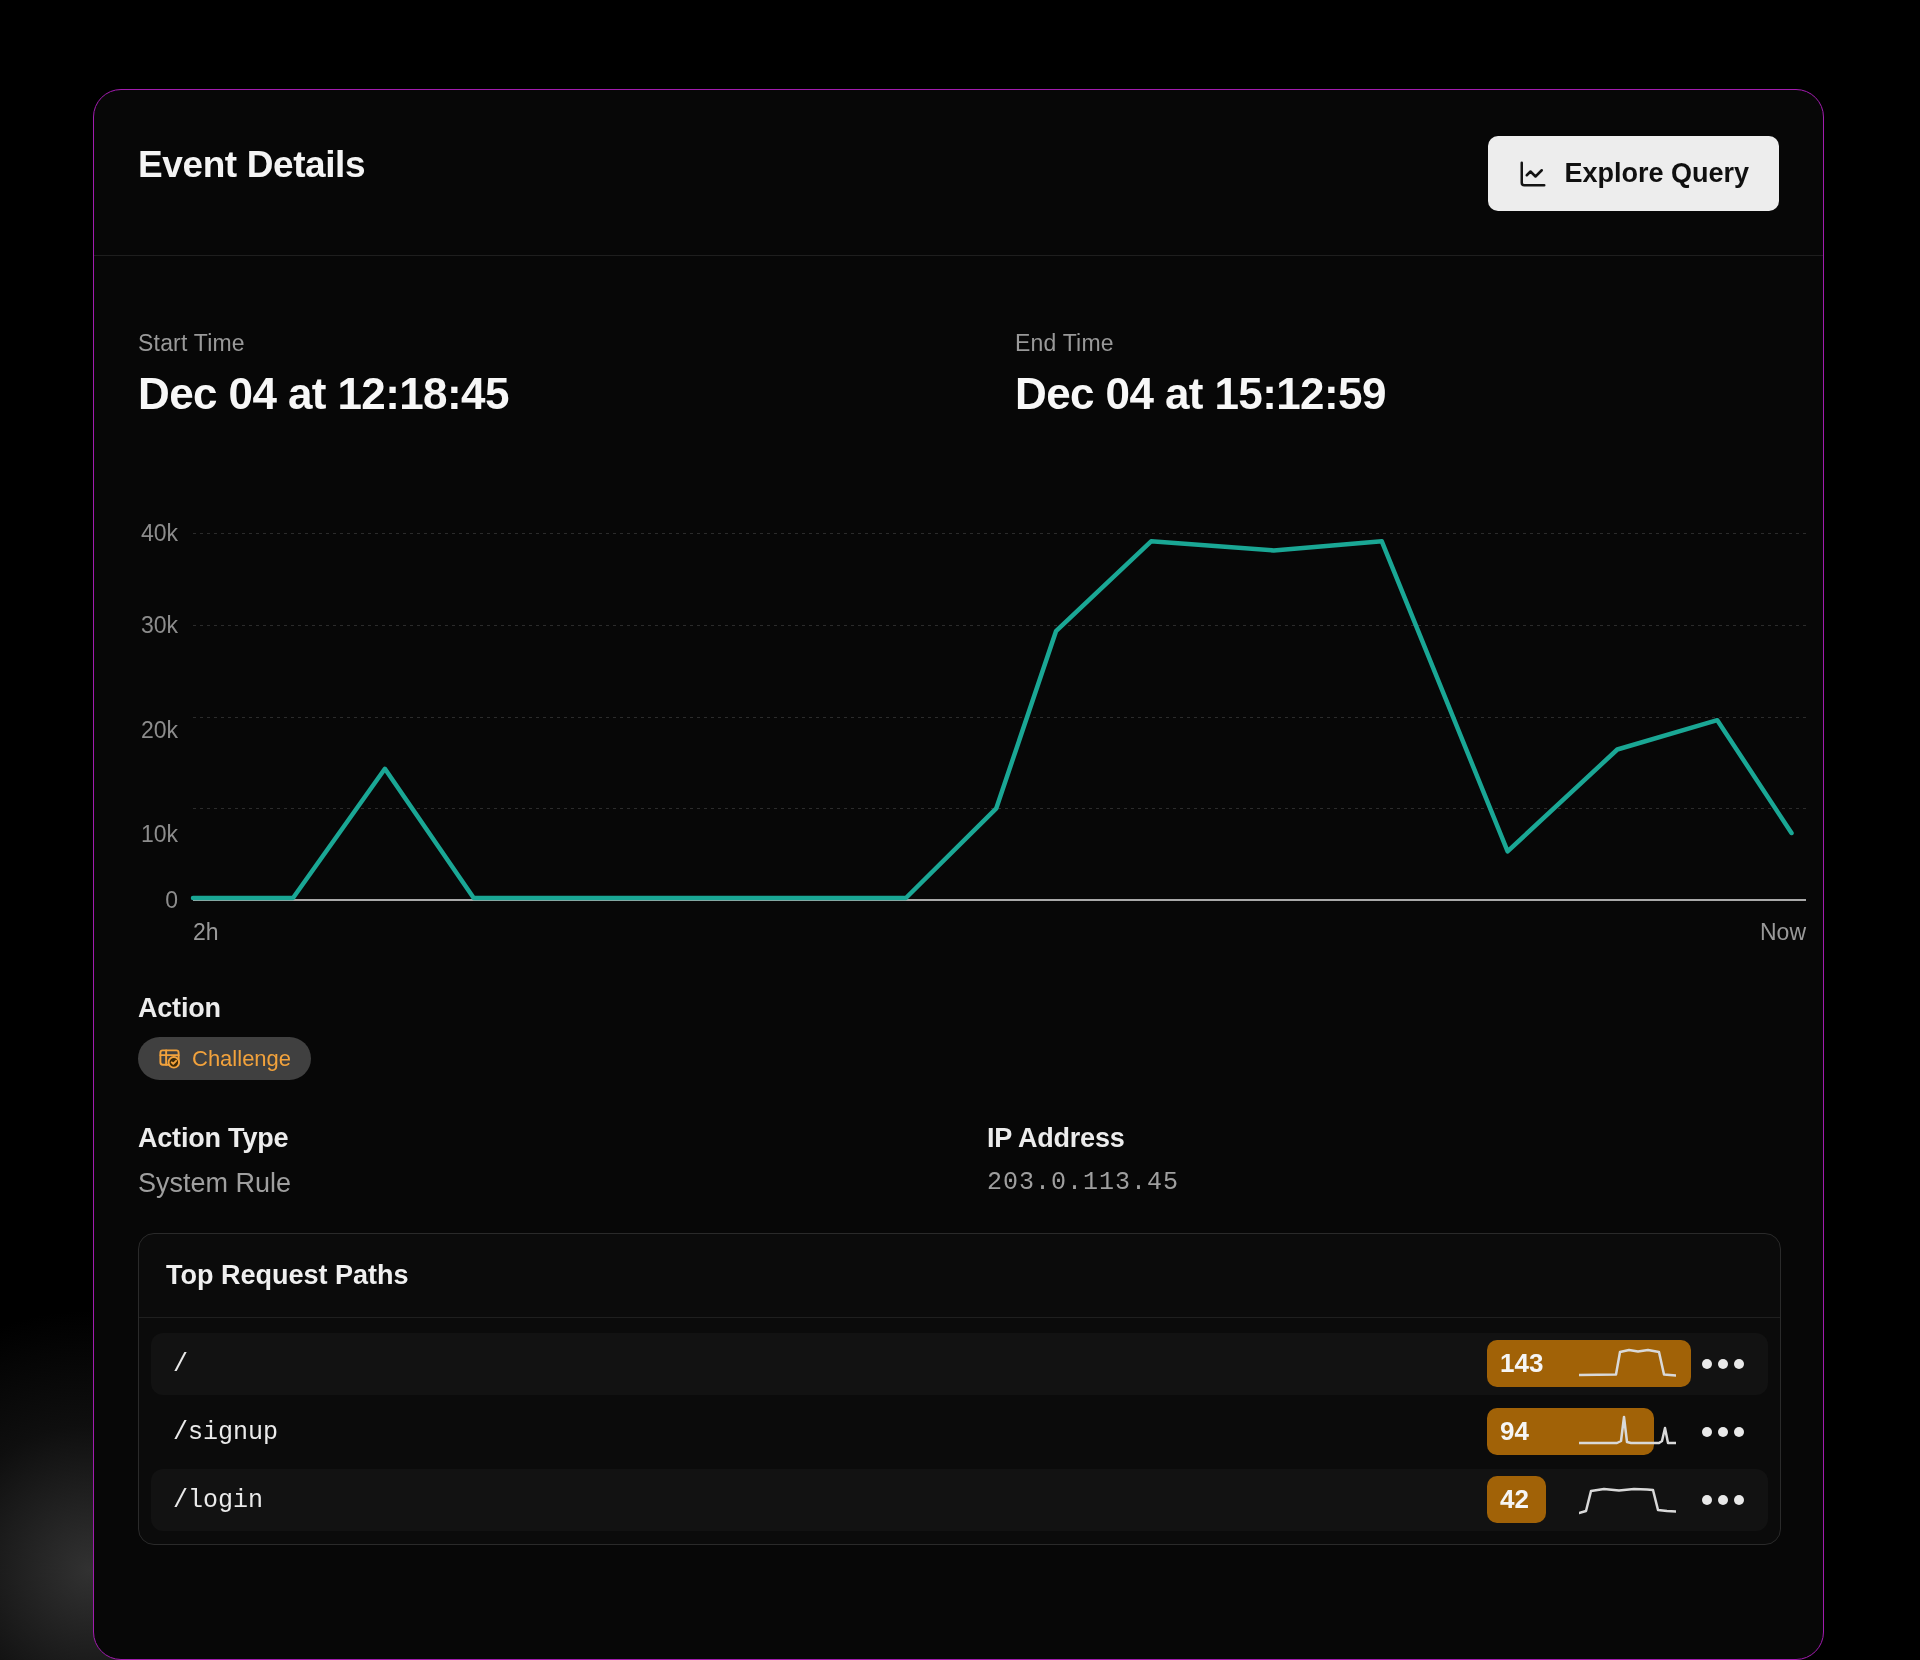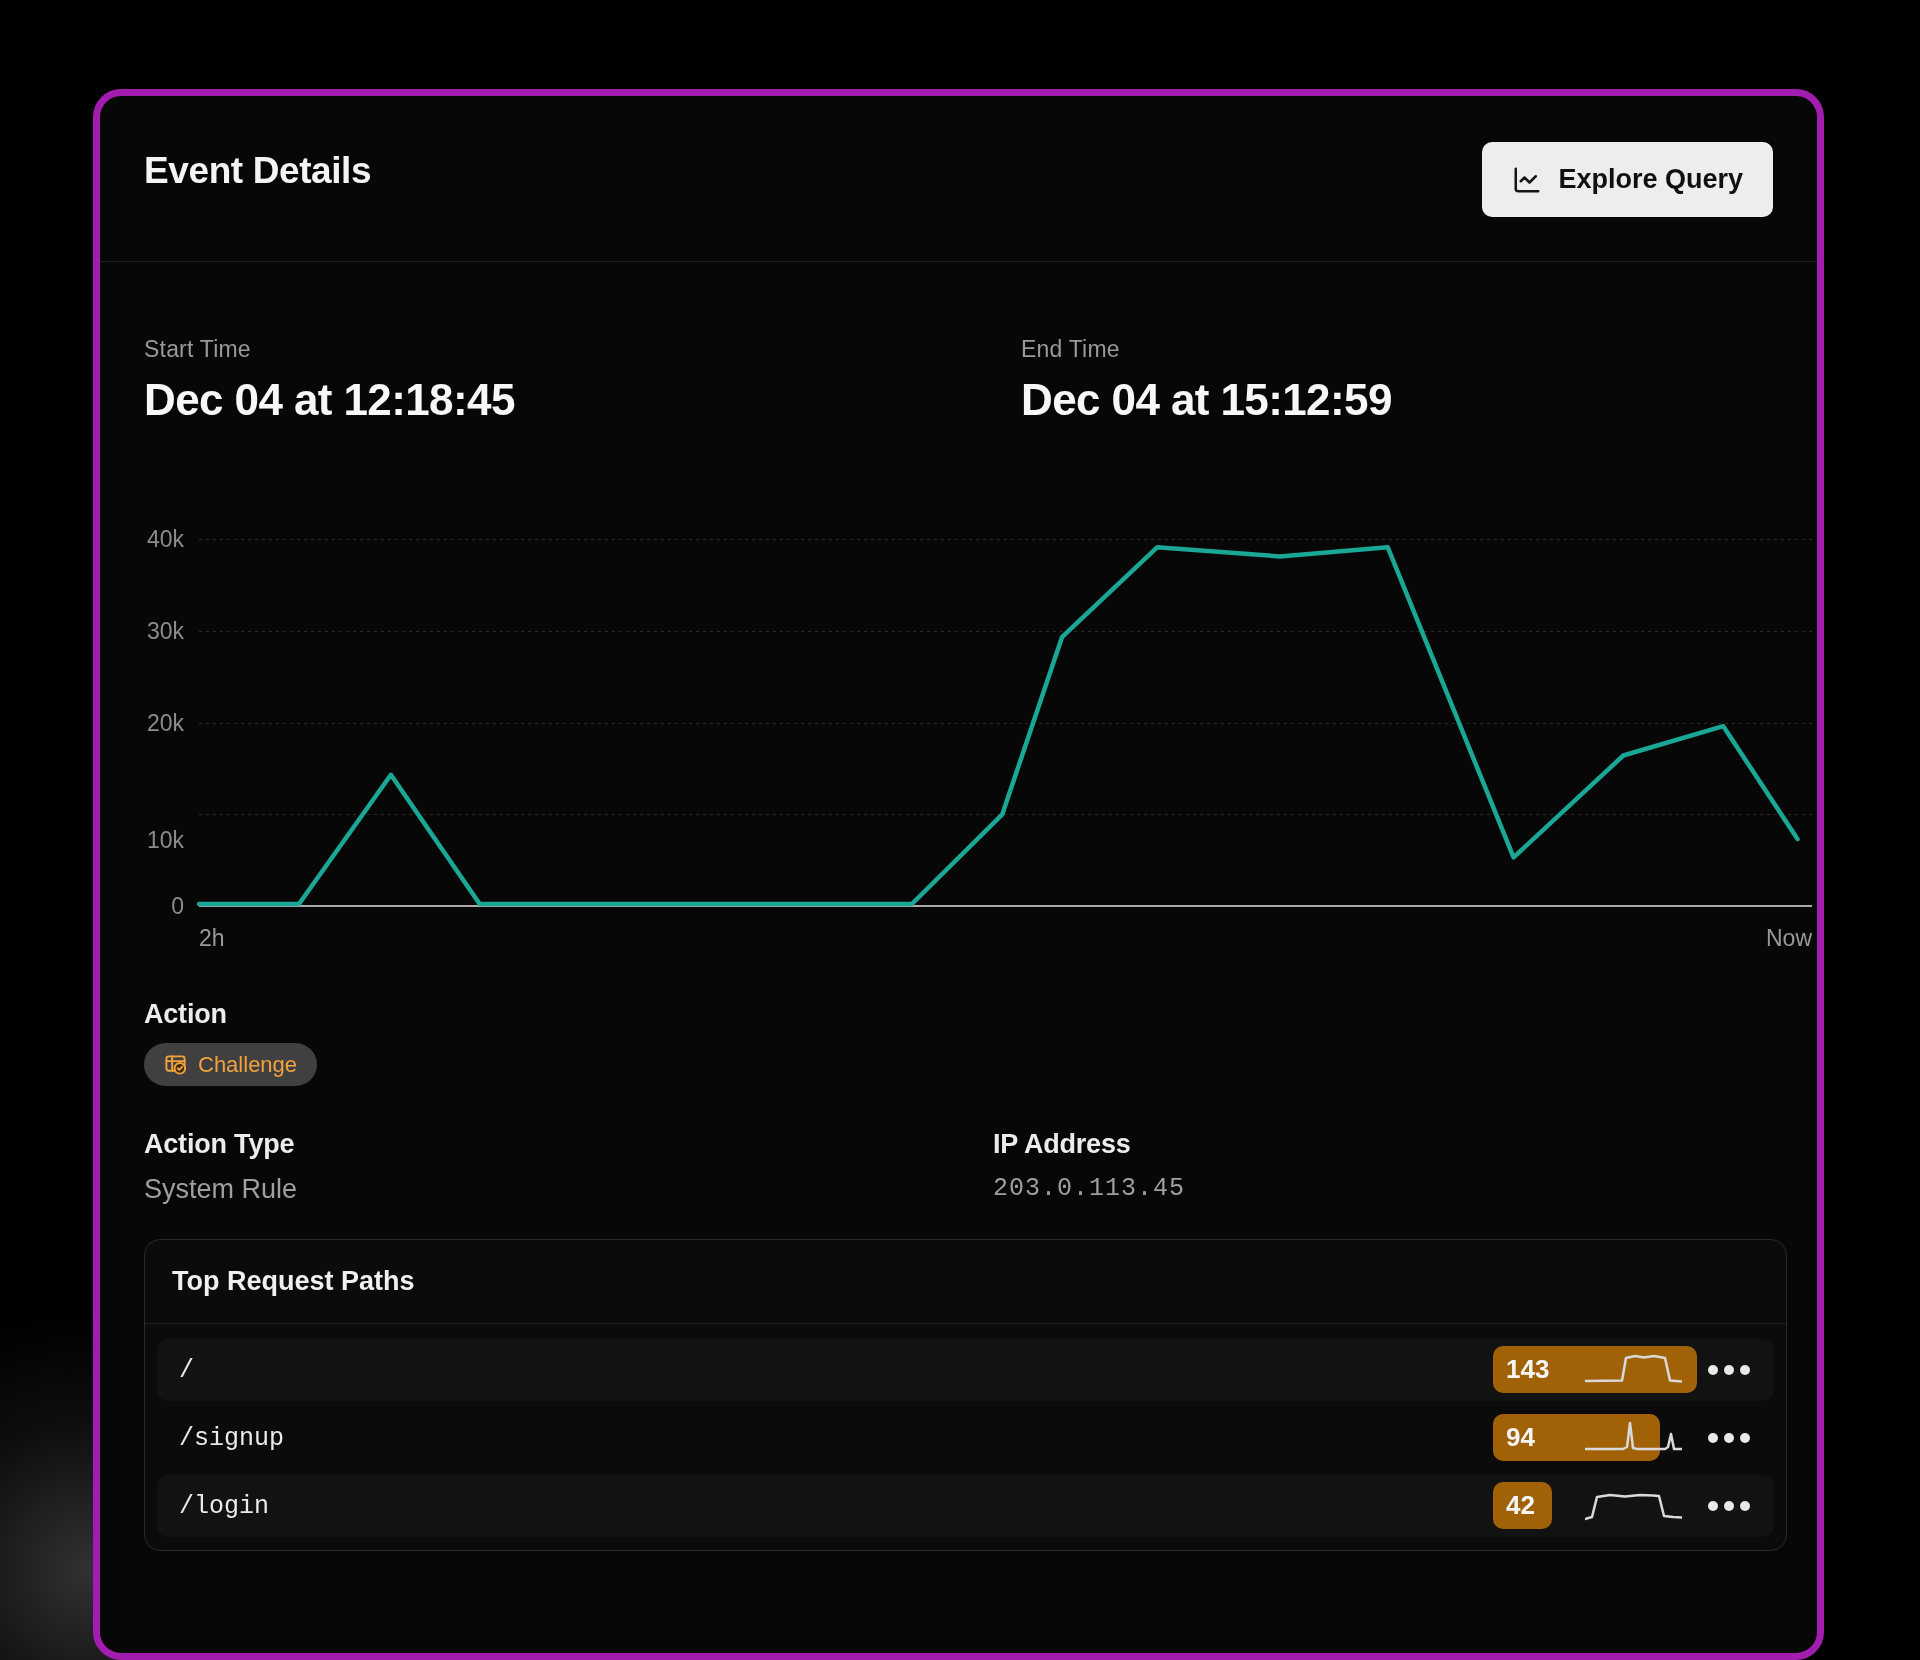--- a/index.html
+++ b/index.html
@@ -12,21 +12,21 @@
   .page { position: absolute; inset: 0; background: #000; }
 
   .glow {
     position: absolute; left: -170px; bottom: -190px; width: 520px; height: 560px;
     background: radial-gradient(circle, rgba(130,130,130,0.38) 0%, rgba(80,80,80,0.18) 38%, transparent 68%);
     z-index: 0;
   }
 
   .card {
     position: absolute; left: 93px; top: 89px; width: 1731px; height: 1571px;
-    background: #070707; border: 7px solid #a21caf; border-radius: 28px;
+    background: #070707; border: 1px solid #a21caf; border-radius: 28px;
     z-index: 1;
   }
 
   
   .page-title {
     position: absolute; left: 44px; top: 54px;
     font-size: 37px; font-weight: 700; color: #f4f4f4; letter-spacing: -0.4px;
   }
   .explore-btn {
     position: absolute; right: 44px; top: 46px; height: 75px; padding: 0 30px;
@@ -136,21 +136,21 @@
       <div class="time-value">Dec 04 at 12:18:45</div>
     </div>
     <div class="time-block end">
       <div class="time-label">End Time</div>
       <div class="time-value">Dec 04 at 15:12:59</div>
     </div>
 
     <div class="y-ticks" id="y-ticks">
         <span style="top: 0px;">40k</span>
         <span style="top: 91.75px;">30k</span>
-        <span style="top: 184px;">20k</span>
+        <span style="top: 197px;">20k</span>
         <span style="top: 275.25px; margin-top: 26px;">10k</span>
         <span style="top: 367px;">0</span>
       </div>
     <div class="plot">
       <div class="gridline" style="top:0"></div>
       <div class="gridline" style="top:91.75px"></div>
       <div class="gridline" style="top:183.5px"></div>
       <div class="gridline" style="top:275.25px"></div>
       <div class="zero-line"></div>
       <svg id="main-line" viewBox="0 0 1613 367" width="1613" height="367">

